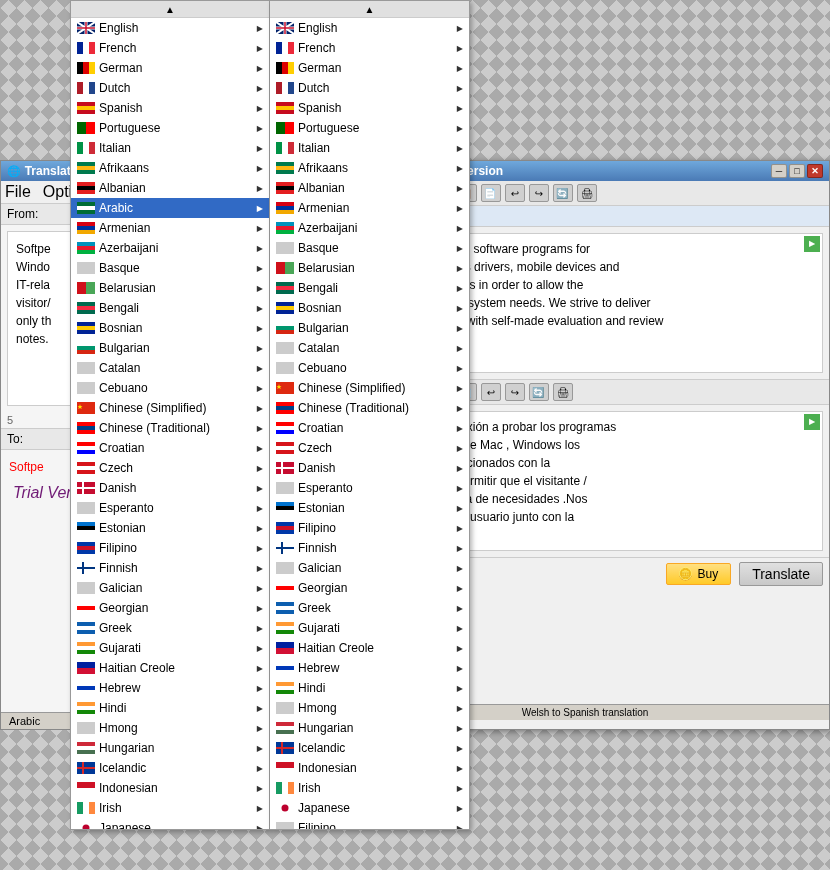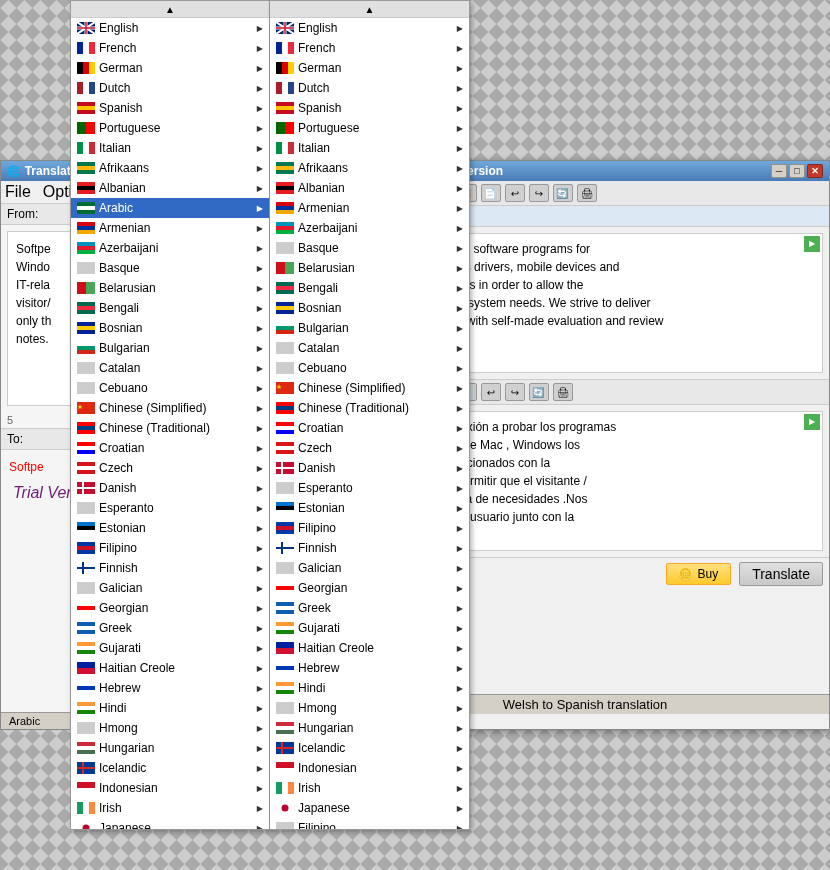--- a/index.html
+++ b/index.html
@@ -196,24 +196,24 @@
       padding: 3px 12px;
       font-size: 14px;
       cursor: pointer;
       border-radius: 2px;
     }
 
     .status-bar {
       background: #d4d0c8;
       border-top: 1px solid #999;
       padding: 2px 8px;
-      font-size: 13px;
+      font-size: 10px;
       text-align: center;
       position: absolute;
-      bottom: 15px;
+      bottom: 9px;
       left: 0;
       right: 0;
     }
 
     
     .dropdown-container {
       position: absolute;
       top: 0;
       left: 70px;
       display: flex;

